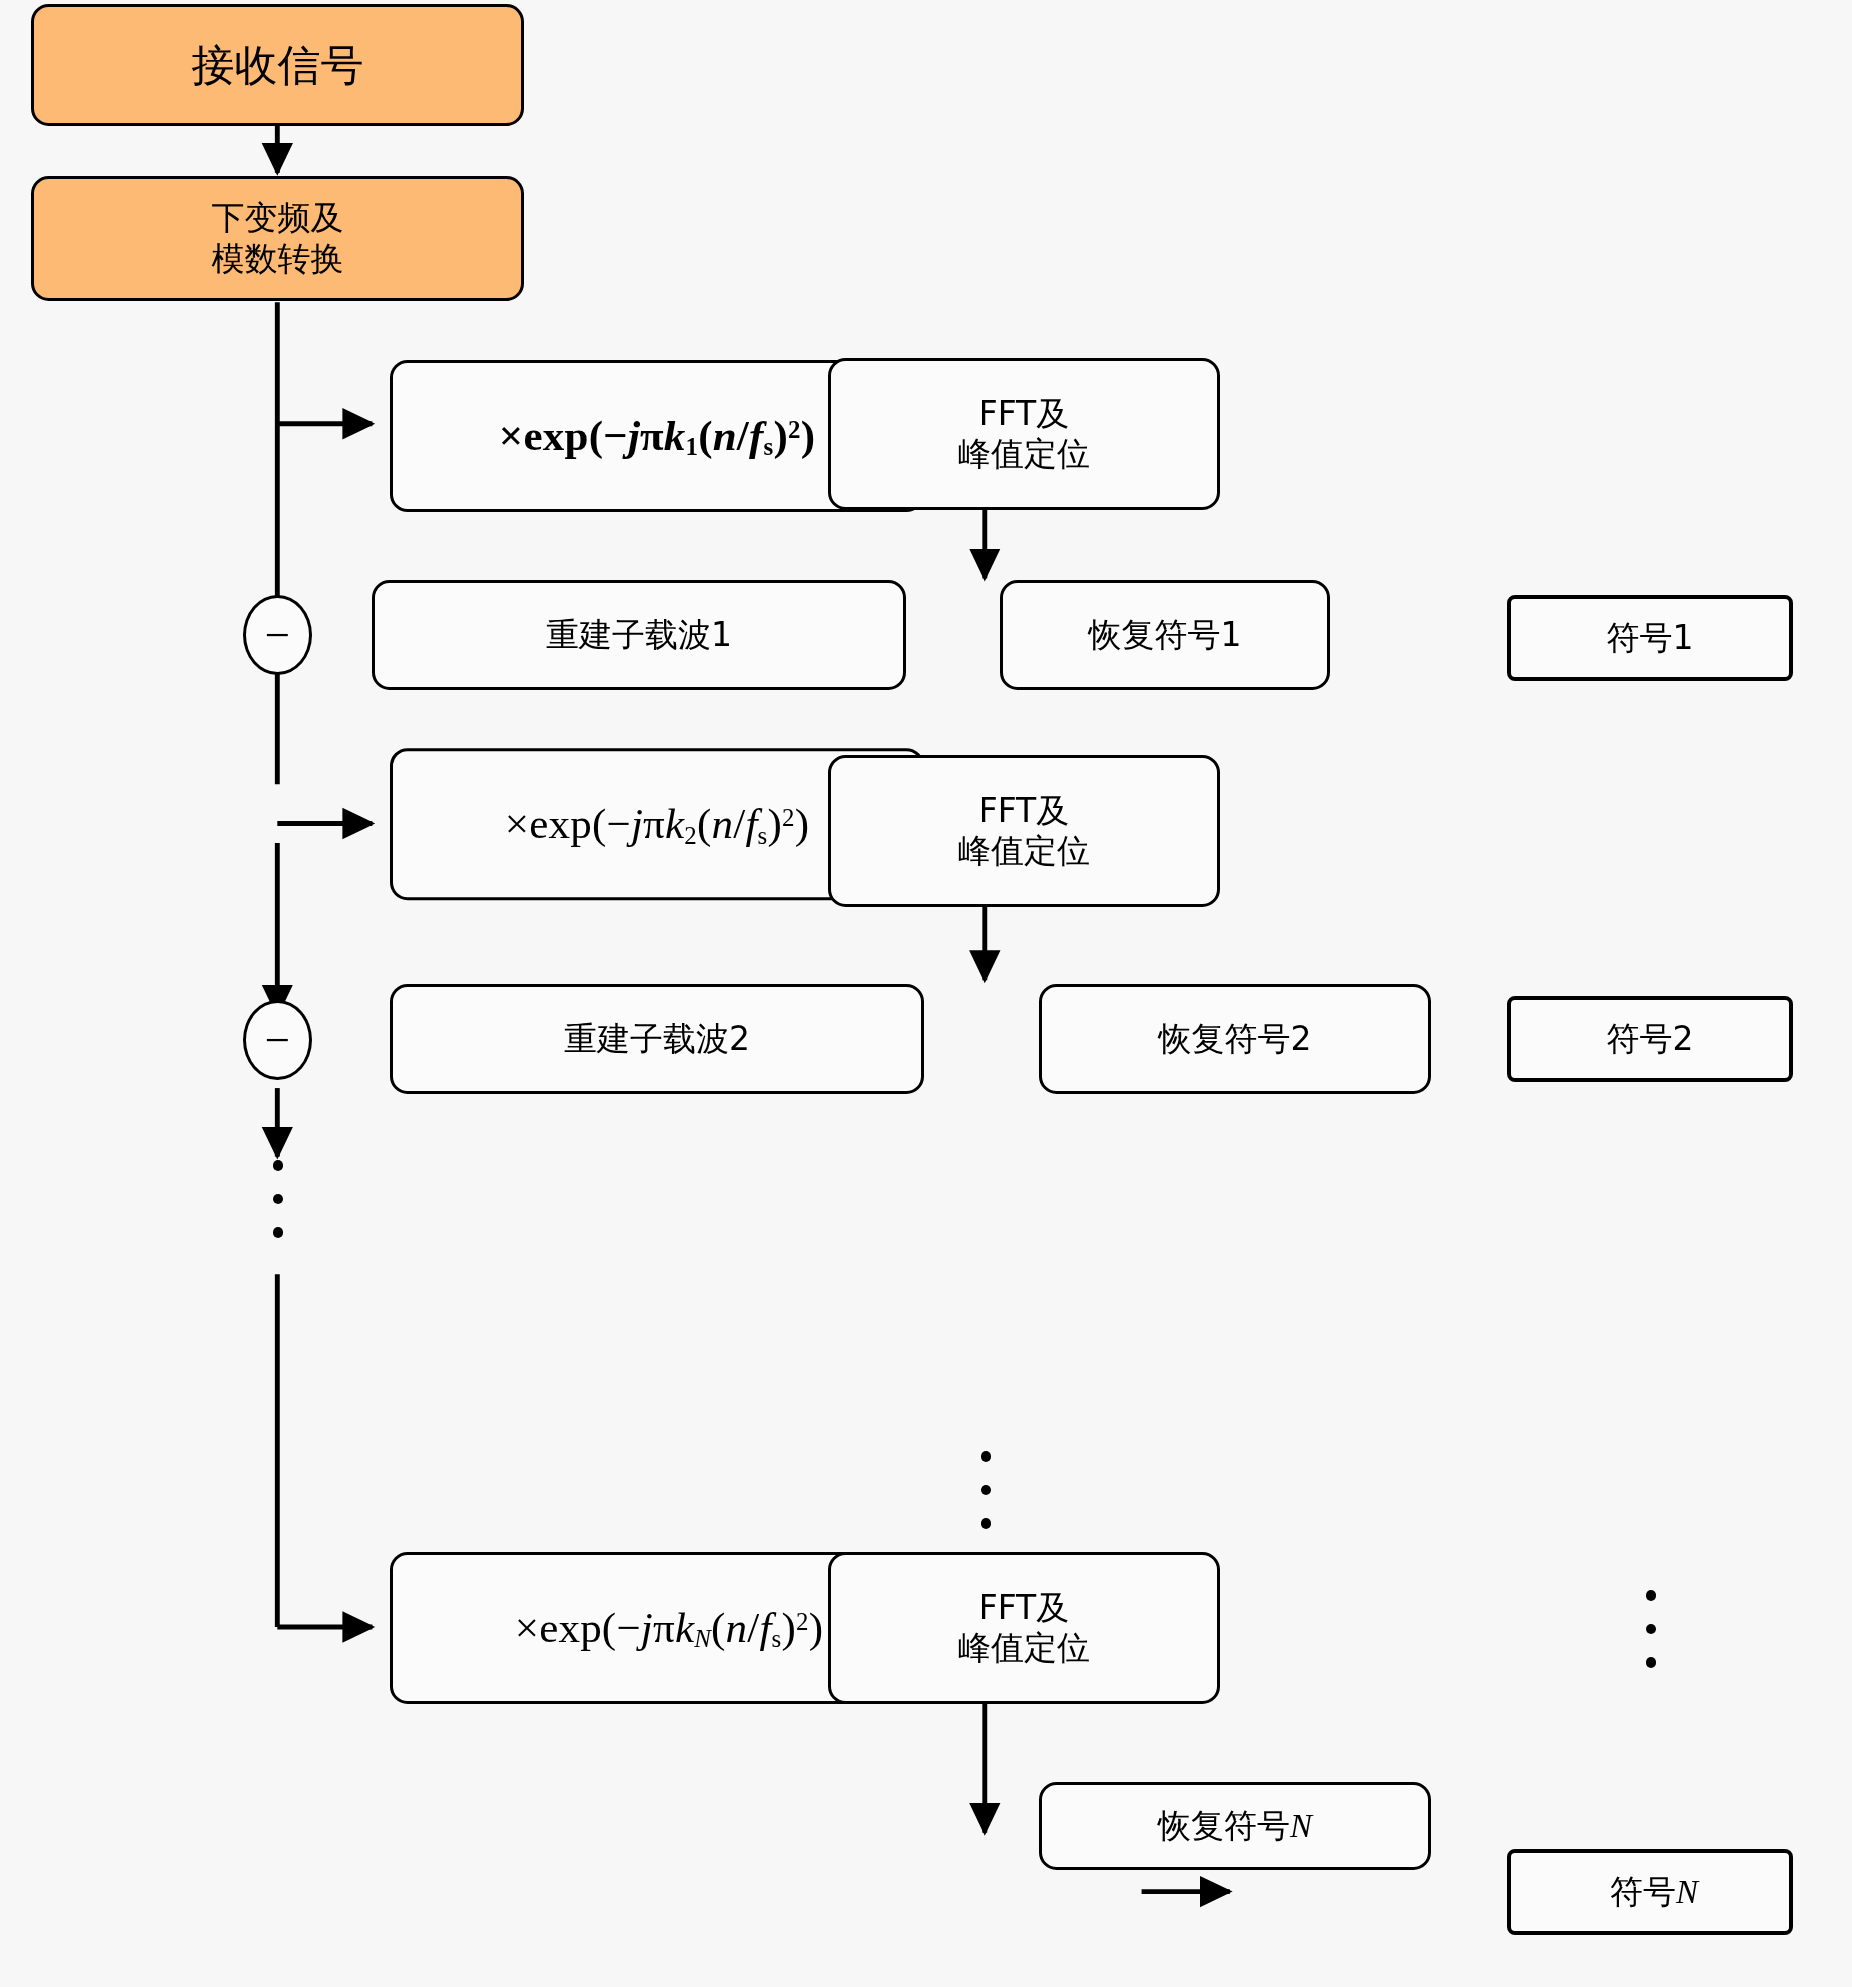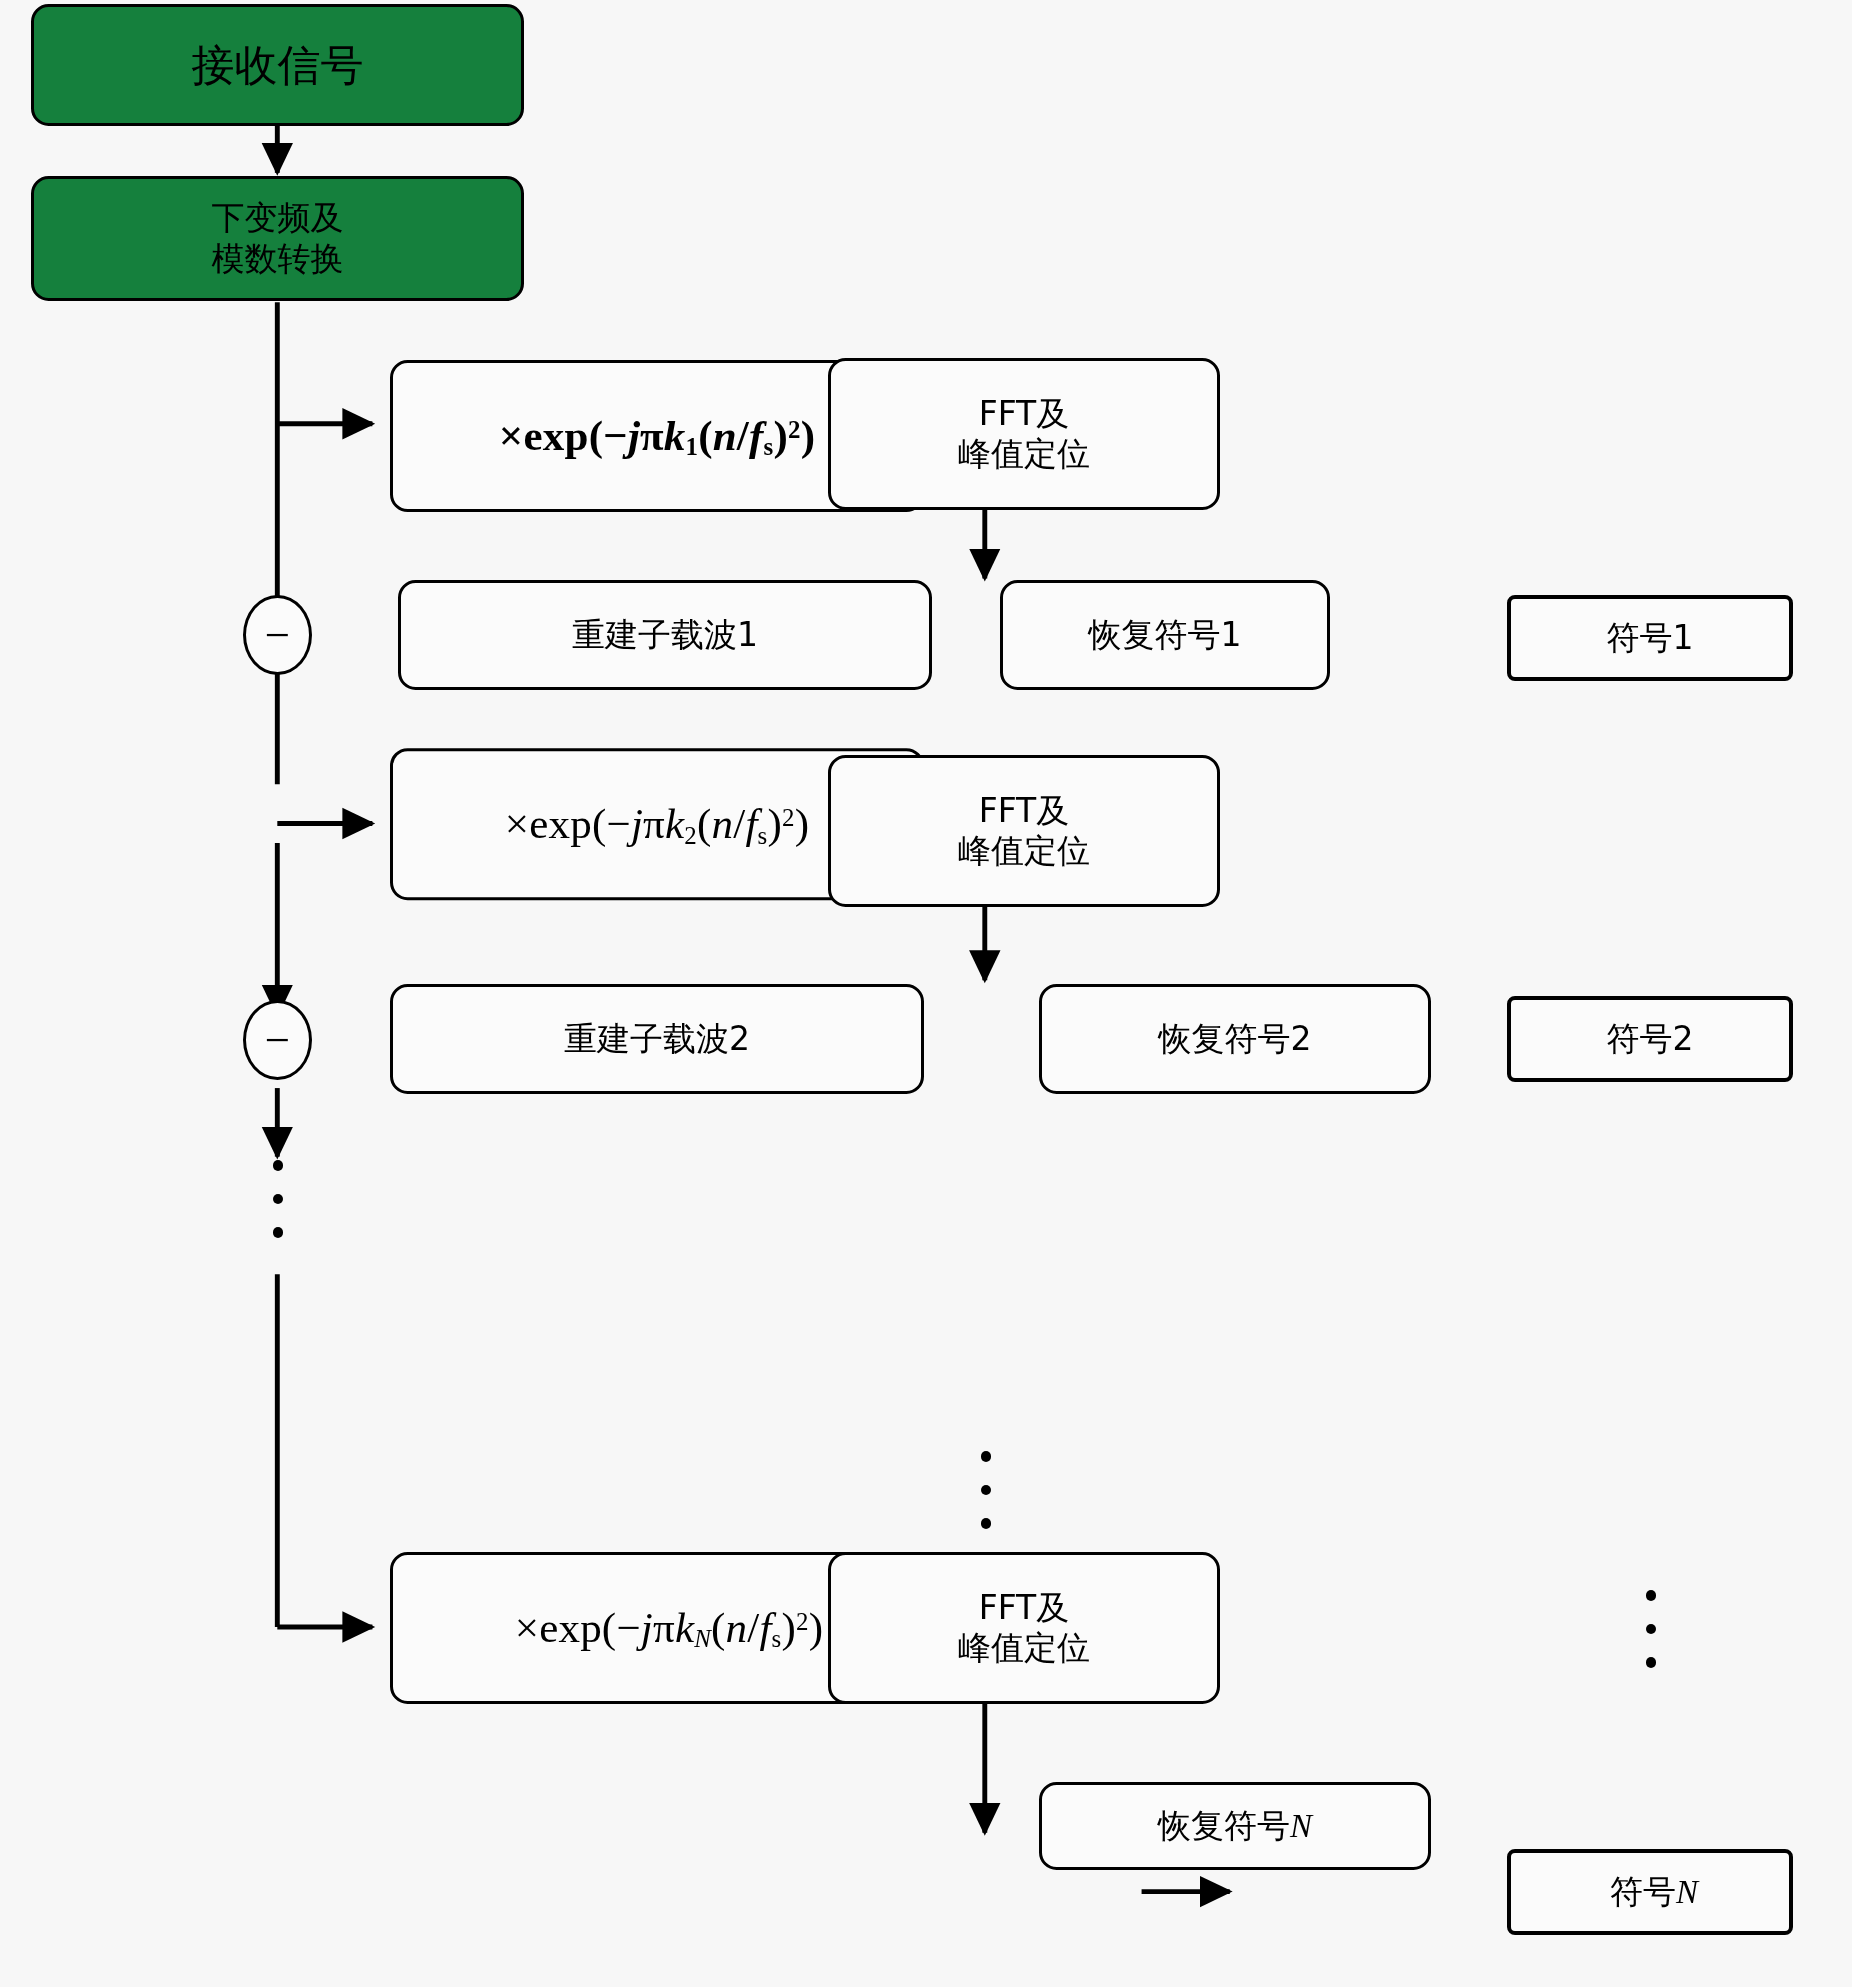--- a/index.html
+++ b/index.html
@@ -8,21 +8,21 @@
     font-family:"Liberation Serif","DejaVu Serif",serif;
   }
   #canvas{position:absolute;left:0;top:0;width:1852px;height:1988px;}
   .node{
     position:absolute;box-sizing:border-box;
     border:3.9px solid #000;background:#fbfbfb;
     display:flex;align-items:center;justify-content:center;
     text-align:center;line-height:1.22;color:#000;
   }
   .node.rounded{border-radius:17.6px;}
-  .node.shaded{background:#15803d;}
+  .node.shaded{background:#fdba74;}
   .node.sharp{border-radius:8px;border-width:4.9px;}
   .cn{font-family:"DejaVu Sans","Liberation Sans",sans-serif;font-weight:400;}
   .lbl{display:block;white-space:pre-line;}
   .f-44{font-size:43px;}
   .f-42{font-size:33px;}
   .formula{
     font-family:"Liberation Serif","DejaVu Serif",serif;
     font-size:43px;white-space:nowrap;letter-spacing:0.2px;
   }
   .formula i{font-style:italic;}
@@ -112,21 +112,21 @@
 
 <div class="node rounded" style="left:1039px;top:453px;width:392px;height:152px;transform:translate(-211px,-95px);">
   <span class="lbl cn f-42">FFT及
 峰值定位</span>
 </div>
 
 <div class="sumnode" style="left:243px;top:595px;width:69px;height:80px;">
   <span>−</span>
 </div>
 
-<div class="node rounded" style="left:398px;top:580px;width:534px;height:110px;">
+<div class="node rounded" style="left:372px;top:580px;width:534px;height:110px;">
   <span class="lbl cn f-42">重建子载波1</span>
 </div>
 
 <div class="node rounded" style="left:1000px;top:580px;width:330px;height:110px;">
   <span class="lbl cn f-42">恢复符号1</span>
 </div>
 
 <div class="node sharp" style="left:1507px;top:760px;width:286px;height:86px;transform:translateY(-165px);">
   <span class="lbl cn f-42">符号1</span>
 </div>

